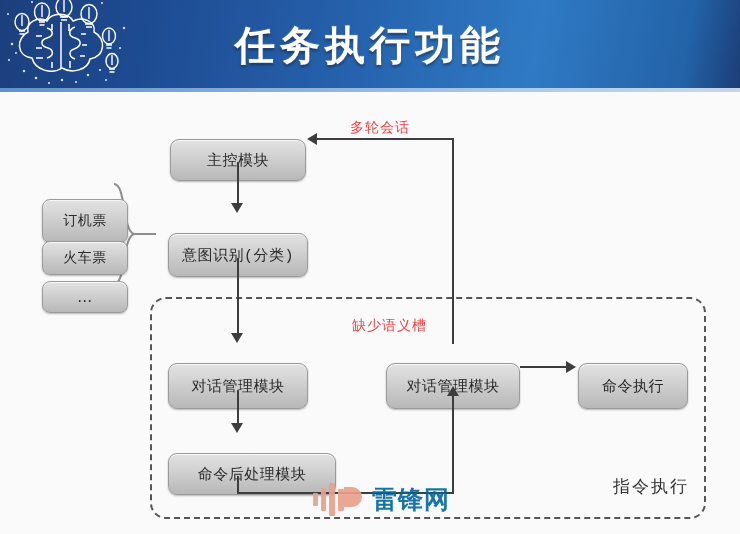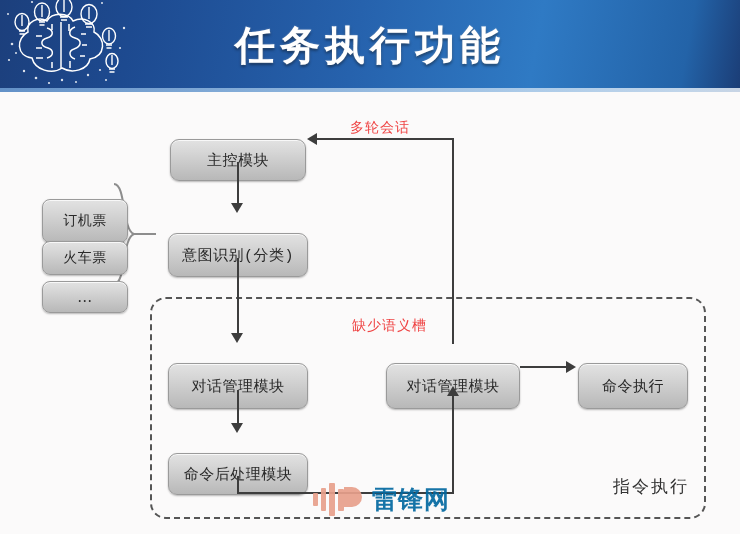--- a/index.html
+++ b/index.html
@@ -249,21 +249,21 @@
   </div>
 
   <div class="node small" style="left:42px; top:262px; width:86px; height:32px;">
     <span>...</span>
   </div>
 
   <div class="node" style="left:168px; top:344px; width:140px; height:46px;">
     <span>对话管理模块</span>
   </div>
 
-  <div class="node" style="left:168px; top:434px; width:140px; height:42px;">
+  <div class="node" style="left:168px; top:434px; width:168px; height:42px;">
     <span>命令后处理模块</span>
   </div>
 
   <div class="node" style="left:386px; top:344px; width:134px; height:46px;">
     <span>对话管理模块</span>
   </div>
 
   <div class="node" style="left:578px; top:344px; width:110px; height:46px;">
     <span>命令执行</span>
   </div>

